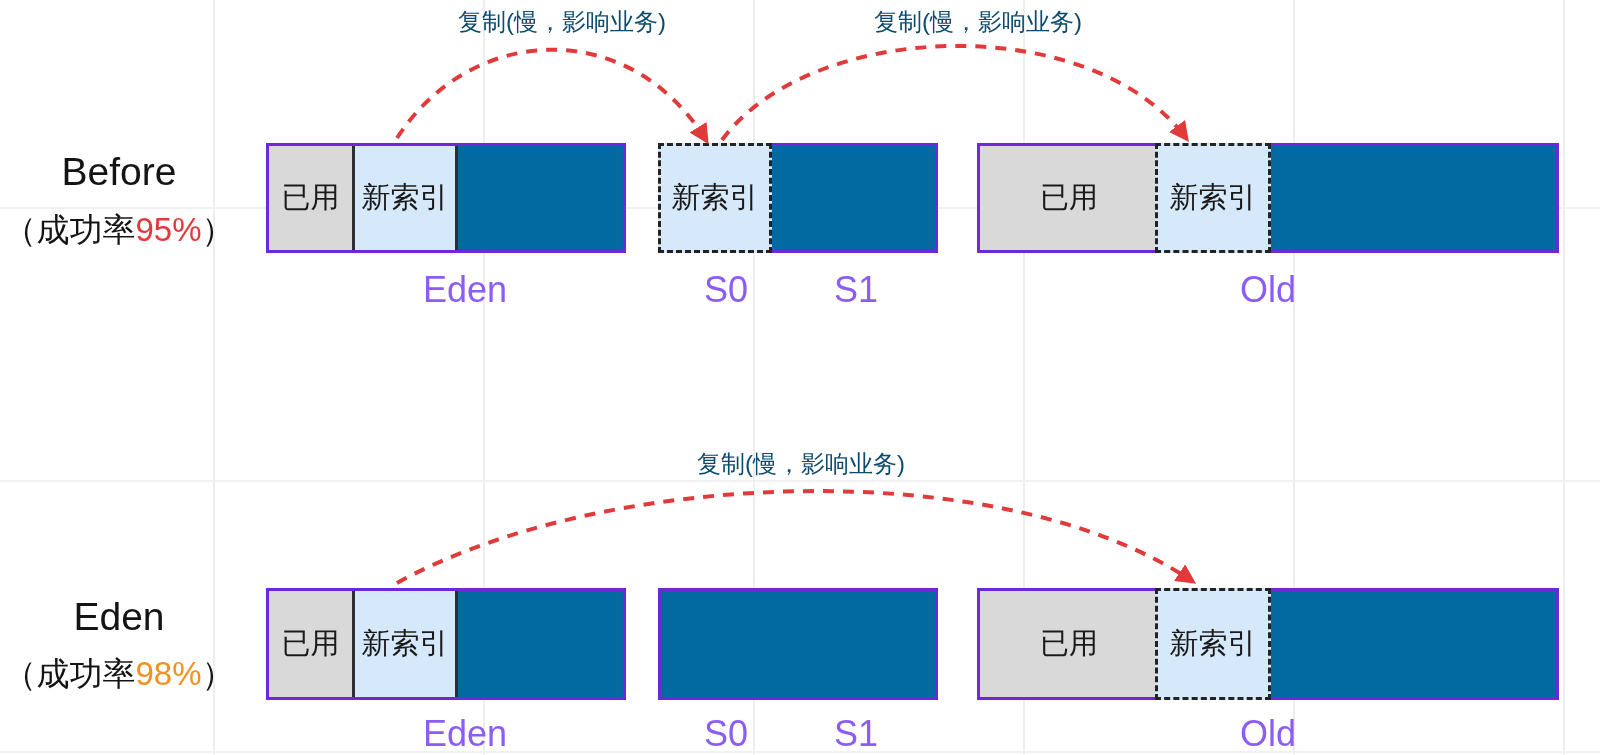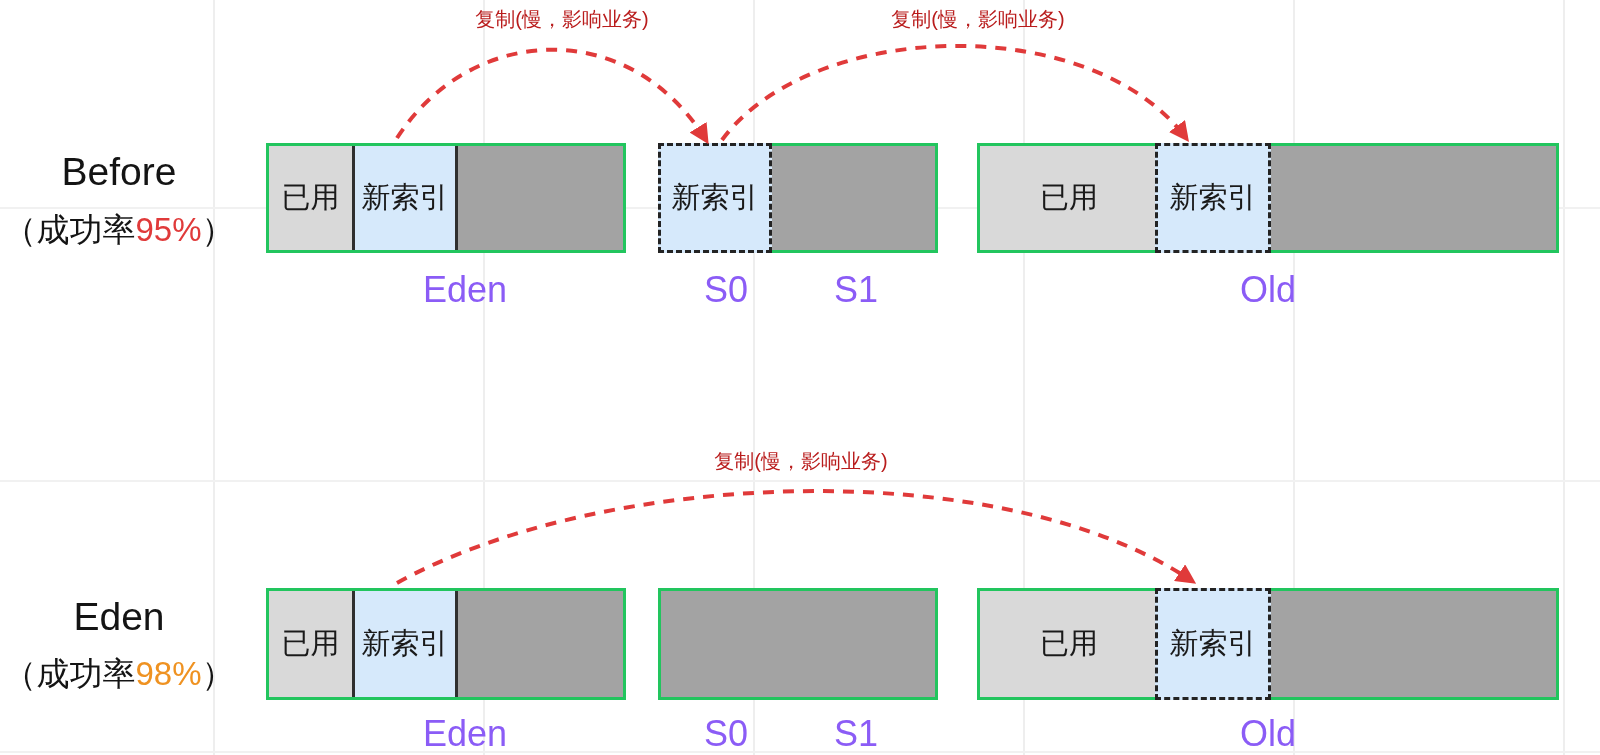--- a/index.html
+++ b/index.html
@@ -3,21 +3,21 @@
 <meta charset="utf-8">
 <style>
   html,body{margin:0;padding:0;background:#ffffff;}
   .canvas{
     position:relative;width:1600px;height:755px;background:#ffffff;overflow:hidden;
     font-family:"Liberation Sans", sans-serif;
   }
   .vline{position:absolute;top:0;bottom:0;width:2px;background:#eeeeee;}
   .hline{position:absolute;left:0;right:0;height:2px;background:#f1f1f1;}
   .bar{
-    position:absolute;background:#a3a3a3;border:3px solid #22c55e;box-sizing:border-box;
+    position:absolute;background:#0369a1;border:3px solid #6d28d9;box-sizing:border-box;
   }
   .seg{
     position:absolute;top:0;bottom:0;box-sizing:border-box;
     display:flex;align-items:center;justify-content:center;
     font-size:29px;color:#1a1a1a;white-space:nowrap;
   }
   .seg.used{background:#d9d9d9;border-right:3px solid #2f2f2f;}
   .seg.used.no-divider{border-right:none;}
   .seg.newidx{background:#d6e9fb;border-right:3px solid #2f2f2f;}
   .dashedbox{
@@ -35,21 +35,21 @@
     font-size:39px;font-weight:500;color:#141414;white-space:nowrap;
   }
   .rate{
     position:absolute;left:0;width:238px;text-align:center;
     font-size:33px;color:#141414;white-space:nowrap;
   }
   .rate .val-red{color:#e03a3a;}
   .rate .val-orange{color:#ef9221;text-align:right;}
   .copy-label{
     position:absolute;transform:translateX(-50%);
-    font-size:20px;color:#b91c1c;white-space:nowrap;
+    font-size:24px;color:#0c4a6e;white-space:nowrap;
   }
   .arrows{position:absolute;left:0;top:0;pointer-events:none;}
 </style>
 </head>
 <body>
 
 <div class="canvas">
 
   <div class="vline" style="left:213px"></div>
   <div class="vline" style="left:483px"></div>

